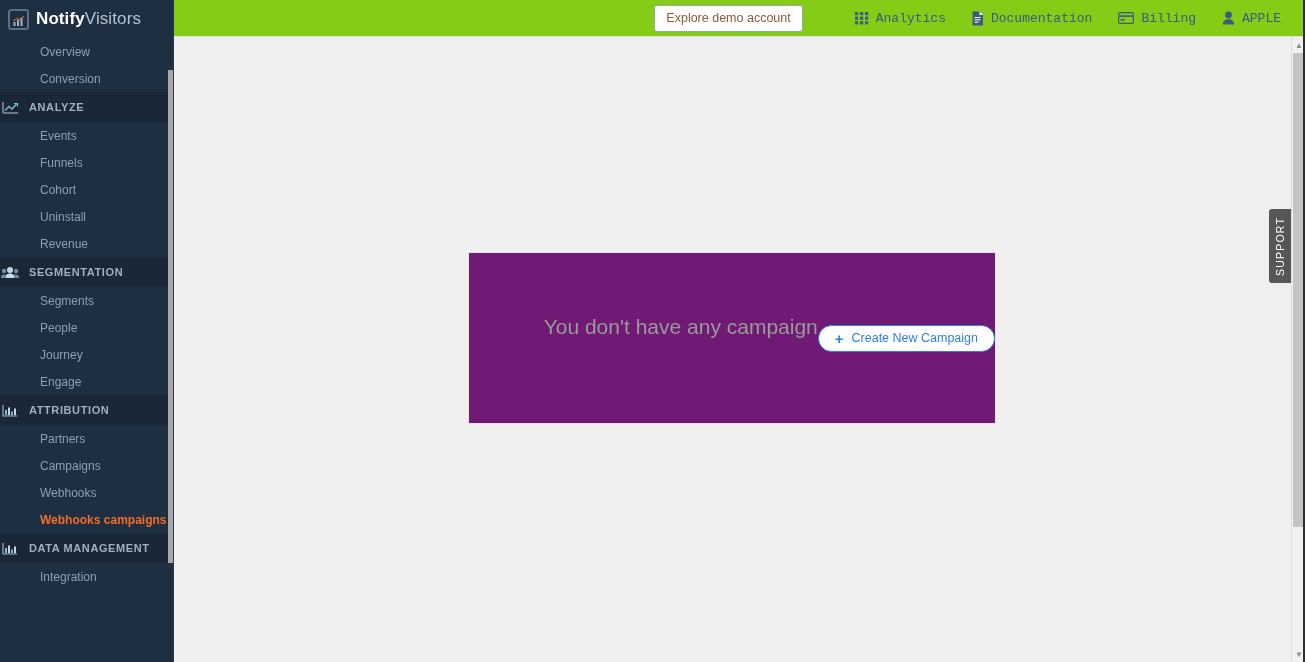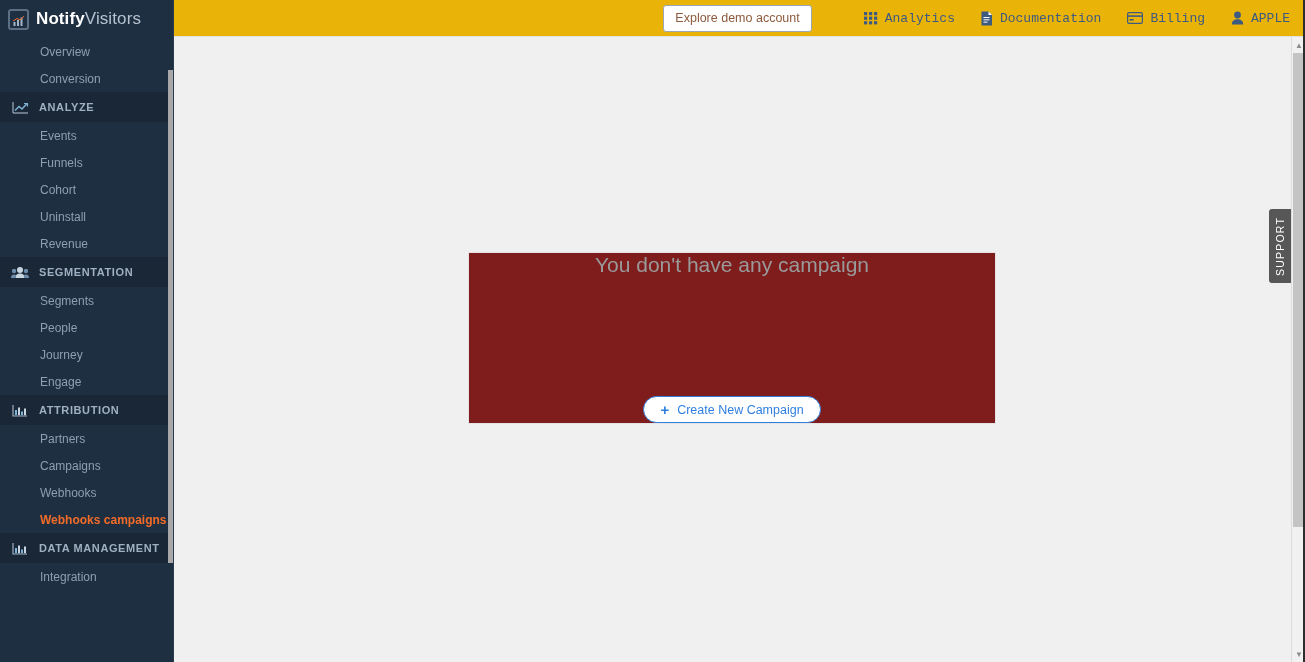--- a/index.html
+++ b/index.html
@@ -36,21 +36,20 @@
   .logo-text {
     font-size: 17px; color: #ffffff; letter-spacing: .1px;
     white-space: nowrap;
   }
   .logo-text .light { color: #b6c2cf; font-weight: normal; }
   .logo-text .bold  { color: #ffffff; font-weight: bold; }
 
   .nav-section {
     height: 30px;
     display: flex; align-items: center;
-    padding-left: 10px;
     background: #1a2736;
     color: #9fb0c2;
     font-size: 11px;
     letter-spacing: .6px;
     font-weight: bold;
   }
   .nav-section .sec-icon {
     width: 20px; height: 16px;
     margin-right: 9px;
     display: flex; align-items: center; justify-content: center;
@@ -82,24 +81,24 @@
   }
   #sidebar-edge {
     position: absolute; right: 0; top: 0; width: 1px; height: 662px;
     background: #2a3b50;
   }
 
   
   #topbar {
     position: absolute; left: 174px; top: 0;
     width: 1131px; height: 37px;
-    background: #eab308;
+    background: #84cc16;
     border-bottom: 1px solid #e2e2e2;
     display: flex; align-items: center; justify-content: flex-end;
-    padding-right: 15px;
+    padding-right: 24px;
   }
   #explore-demo {
     height: 27px;
     border: 1px solid #9aa6b5;
     border-radius: 3px;
     background: #ffffff;
     color: #8c5a3c;
     font-size: 12.5px;
     padding: 0 11px;
     margin-right: 26px;
@@ -127,24 +126,24 @@
   #main {
     position: absolute; left: 174px; top: 37px;
     width: 1117px; height: 625px;
     background: #f0f0f0;
     overflow: hidden;
   }
   #card {
     position: absolute;
     left: 294px; top: 215px;
     width: 528px; height: 172px;
-    background: #7f1d1d;
+    background: #701a75;
     border: 1px solid #e4e4e4;
-    display: flex; flex-direction: column;
-    align-items: center; justify-content: space-between;
+    display: flex; flex-direction: row;
+    align-items: center; justify-content: flex-end;
   }
   #empty-title {
     font-size: 21px;
     color: #9a9a9a;
     font-weight: normal;
     margin-bottom: 22px;
   }
   #create-campaign {
     display: flex; align-items: center;
     height: 27px;

